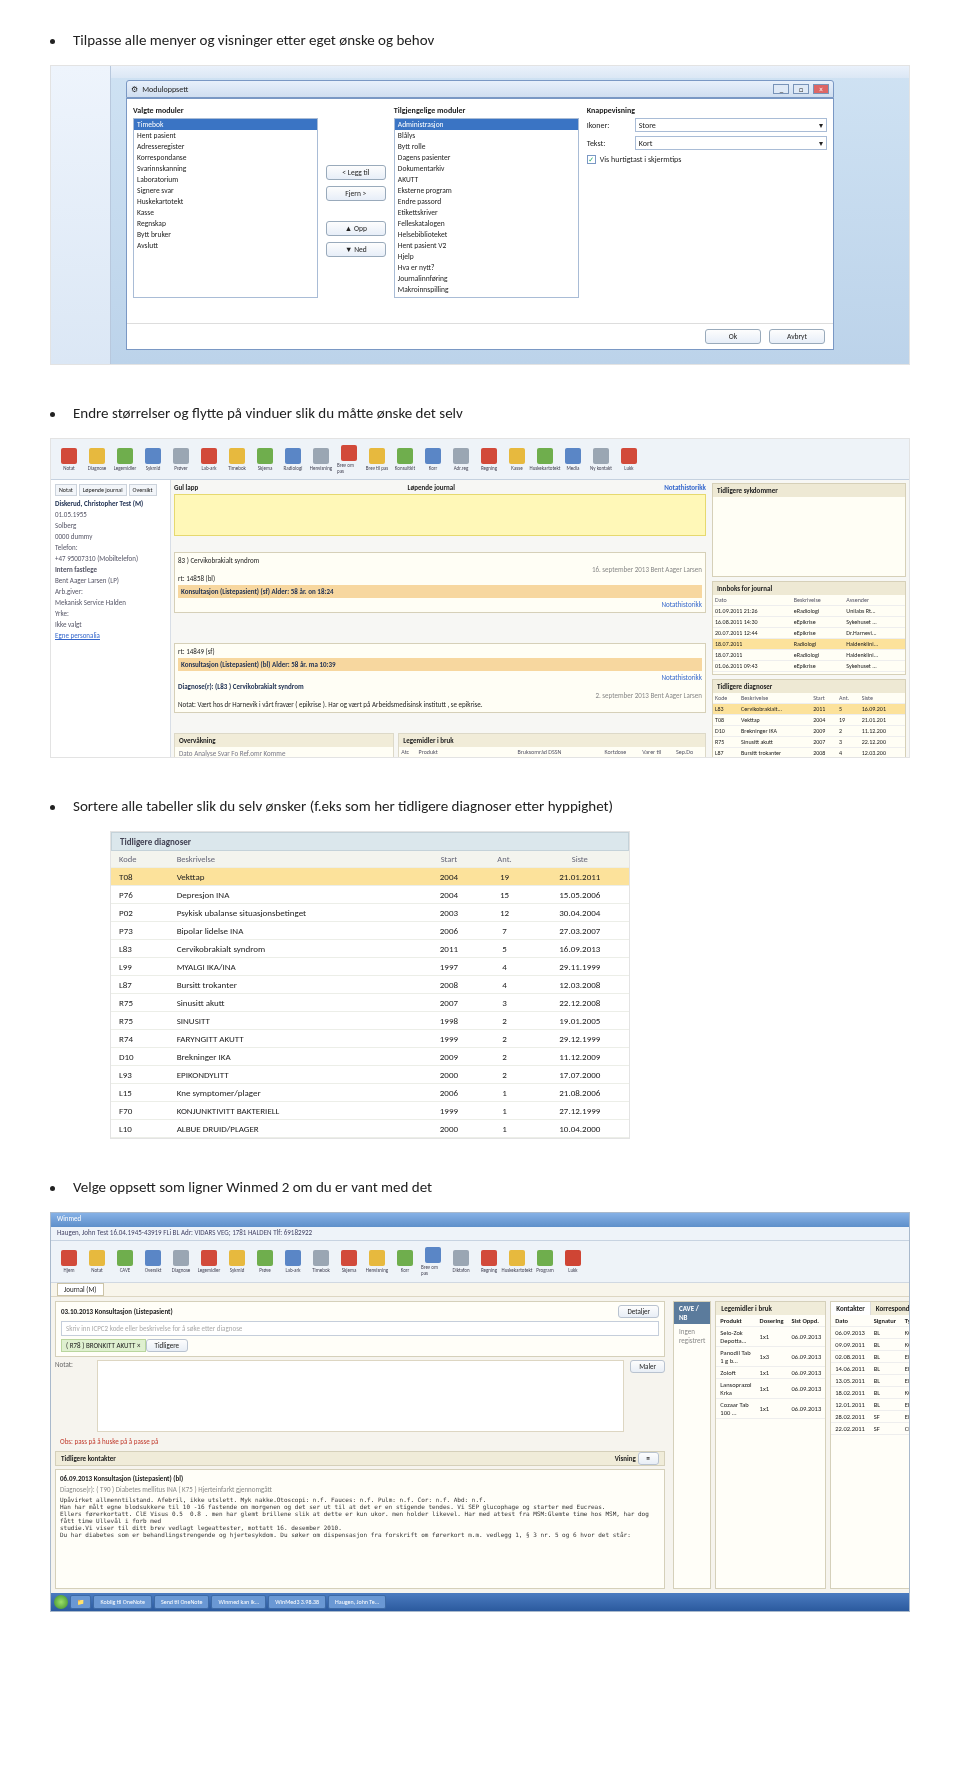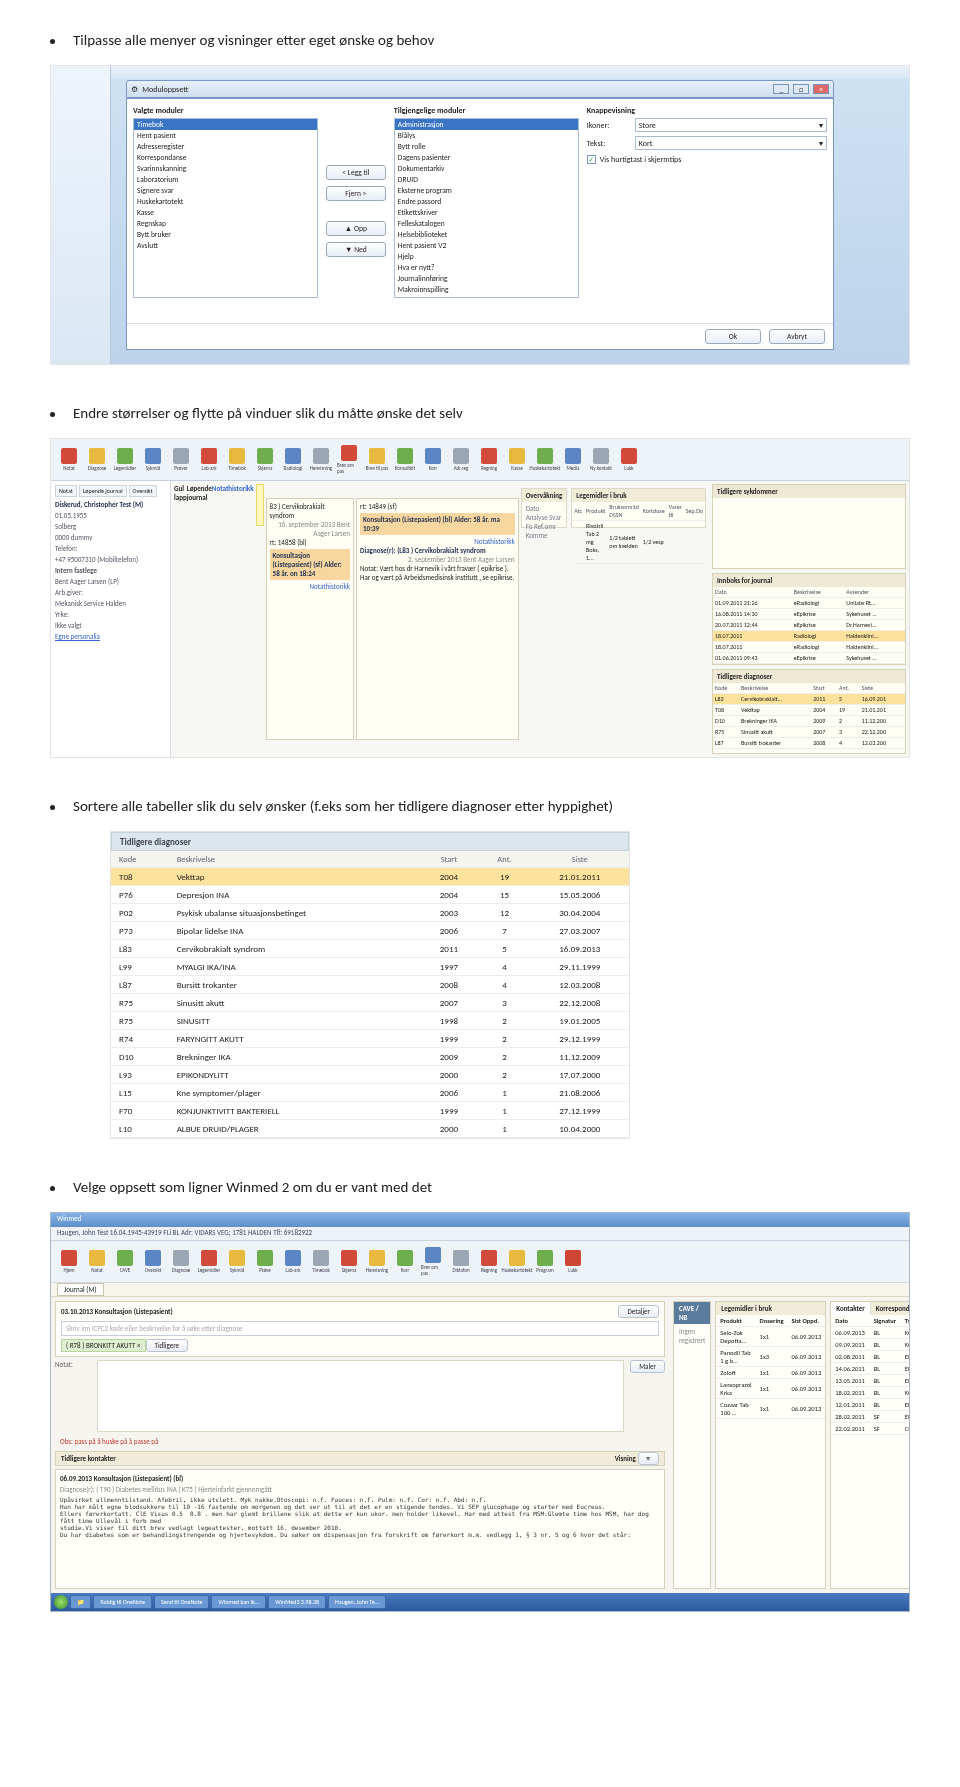--- a/index.html
+++ b/index.html
@@ -112,21 +112,21 @@
   .s2 .tbicon .gry{ background:#9aa6b3; }
   .s2 .tbicon span{ font-size:5px; color:#445; }
   .s2 .body{ flex:1; display:flex; }
   .s2 .left{
     width:120px; background:#fff; border-right:1px solid #d8dee6; padding:4px;
   }
   .s2 .left .tabs{ display:flex; gap:2px; margin-bottom:3px; }
   .s2 .left .tab{ border:1px solid #ccd3dc; padding:1px 3px; background:#f2f5f9; font-size:6px; }
   .s2 .left .pname{ font-weight:bold; color:#235; }
   .s2 .left p{ margin:2px 0; color:#556; }
-  .s2 .mid{ flex:1; display:flex; padding:3px; gap:2px; }
+  .s2 .mid{ flex:1; display:flex; flex-direction:column; padding:3px; gap:2px; }
   .s2 .gul{
     background:#fff8b8; border:1px solid #e6d96f; height:42px; padding:3px;
   }
   .s2 .midhdr{ display:flex; justify-content:space-between; font-weight:bold; }
   .s2 .entry{
     border:1px solid #d6d0b8; background:#fffef5; padding:3px; margin:14px 0;
   }
   .s2 .entry b{ color:#235; }
   .s2 .entry .orange{ background:#f7d79f; padding:2px 3px; margin:2px 0; }
   .s2 .ov{
@@ -251,21 +251,21 @@
         <div class="btn">▼ Ned</div>
       </div>
       <div class="col">
         <h4>Tilgjengelige moduler</h4>
         <div class="lb" id="s1-lb2">
             <div class="sel">Administrasjon</div>
             <div>Blålys</div>
             <div>Bytt rolle</div>
             <div>Dagens pasienter</div>
             <div>Dokumentarkiv</div>
-            <div>DRUID</div>
+            <div>AKUTT</div>
             <div>Eksterne program</div>
             <div>Endre passord</div>
             <div>Etikettskriver</div>
             <div>Felleskatalogen</div>
             <div>Helsebiblioteket</div>
             <div>Hent pasient V2</div>
             <div>Hjelp</div>
             <div>Hva er nytt?</div>
             <div>Journalinnføring</div>
             <div>Makroinnspilling</div>

